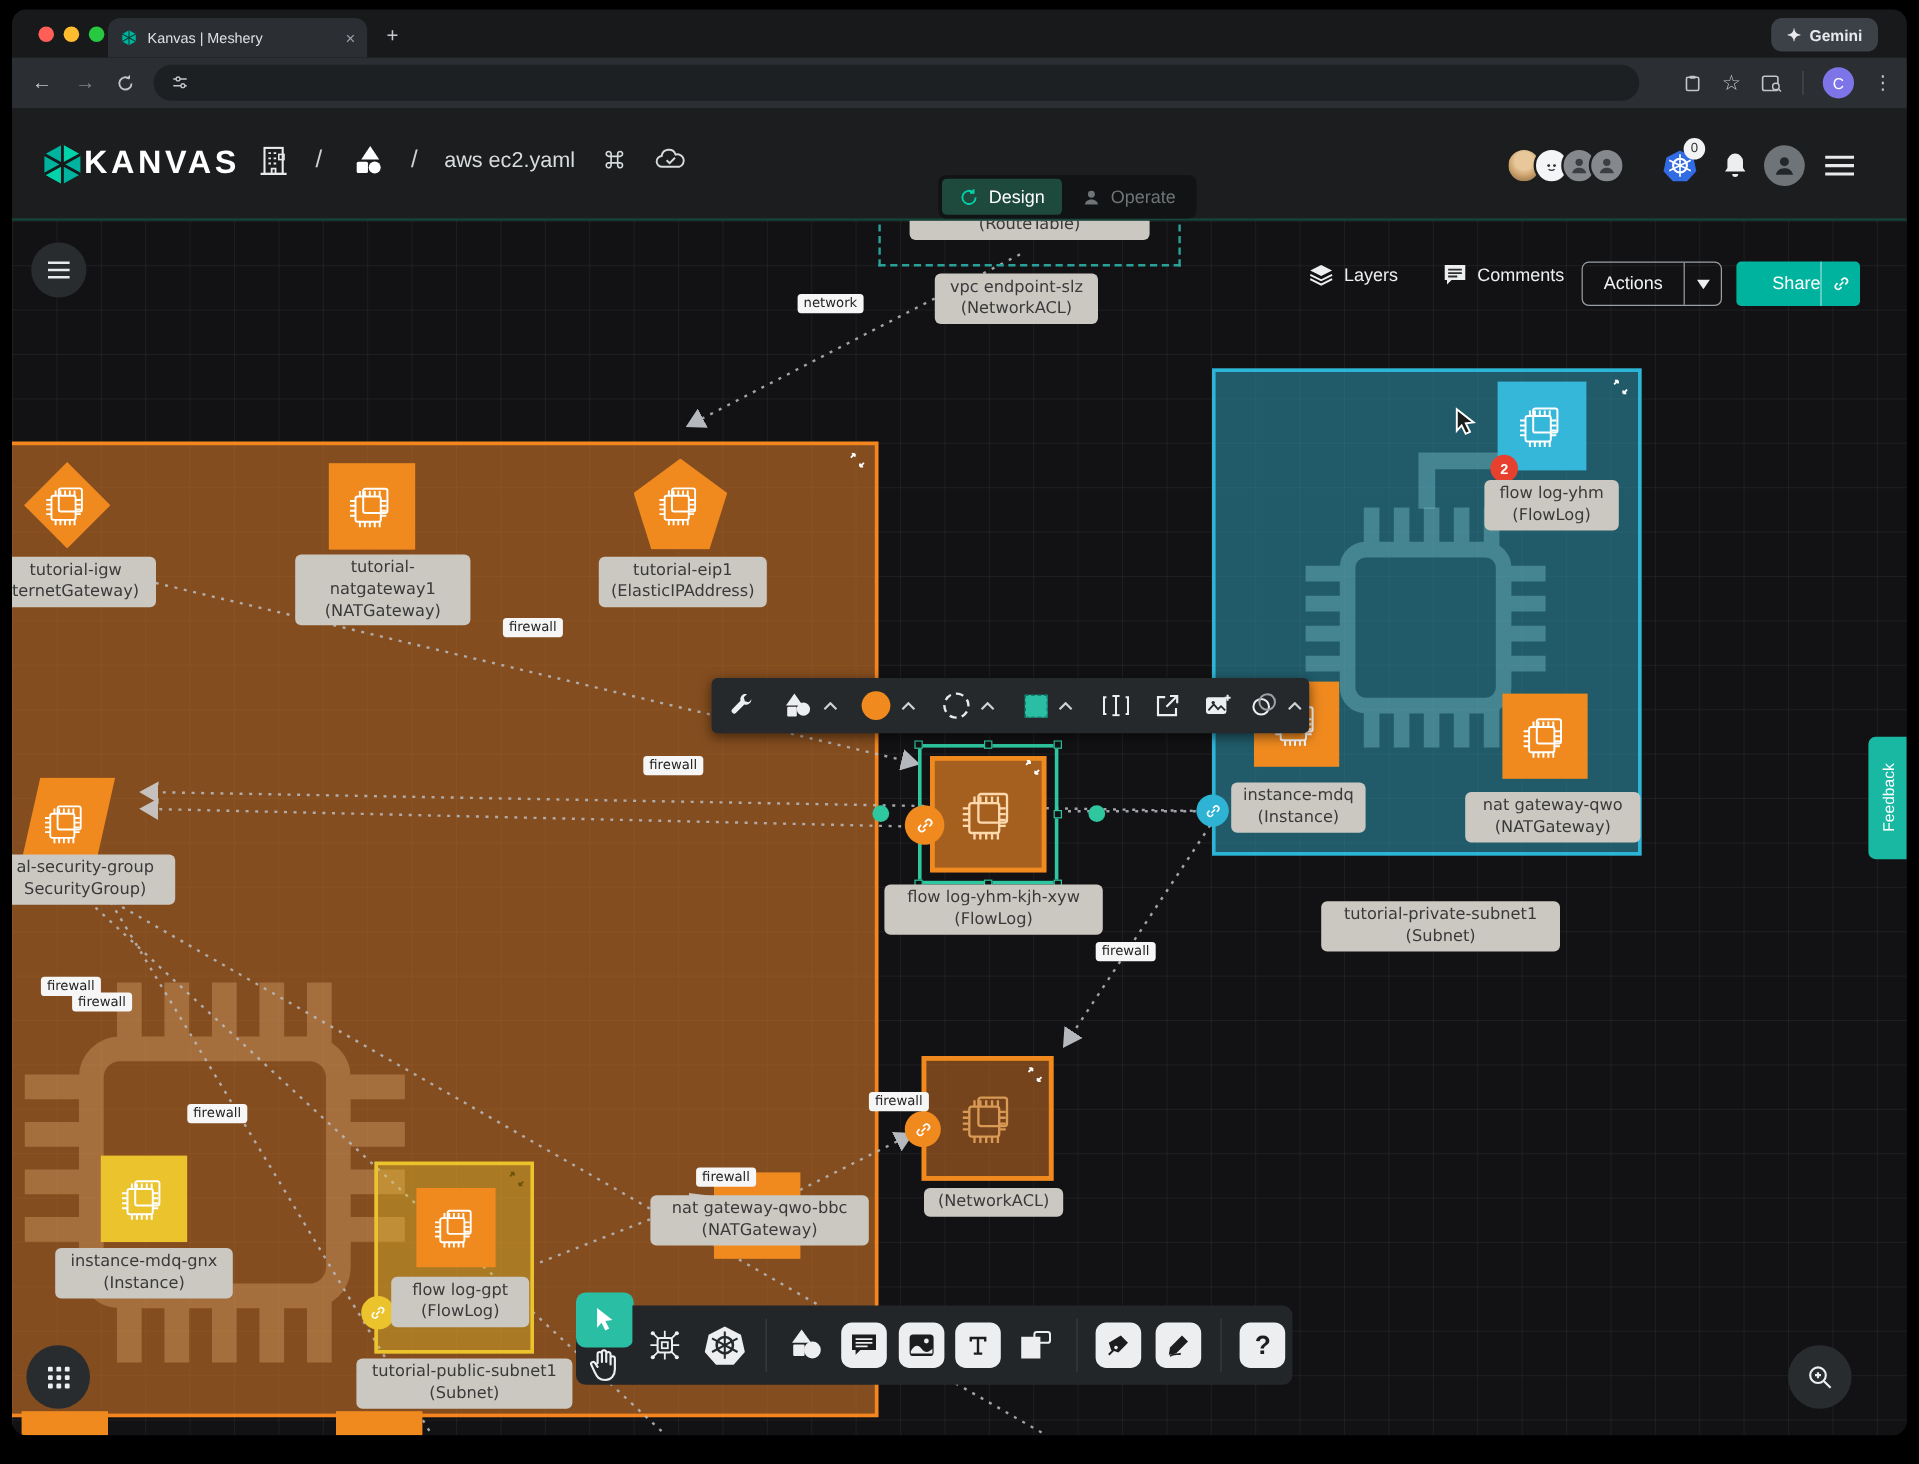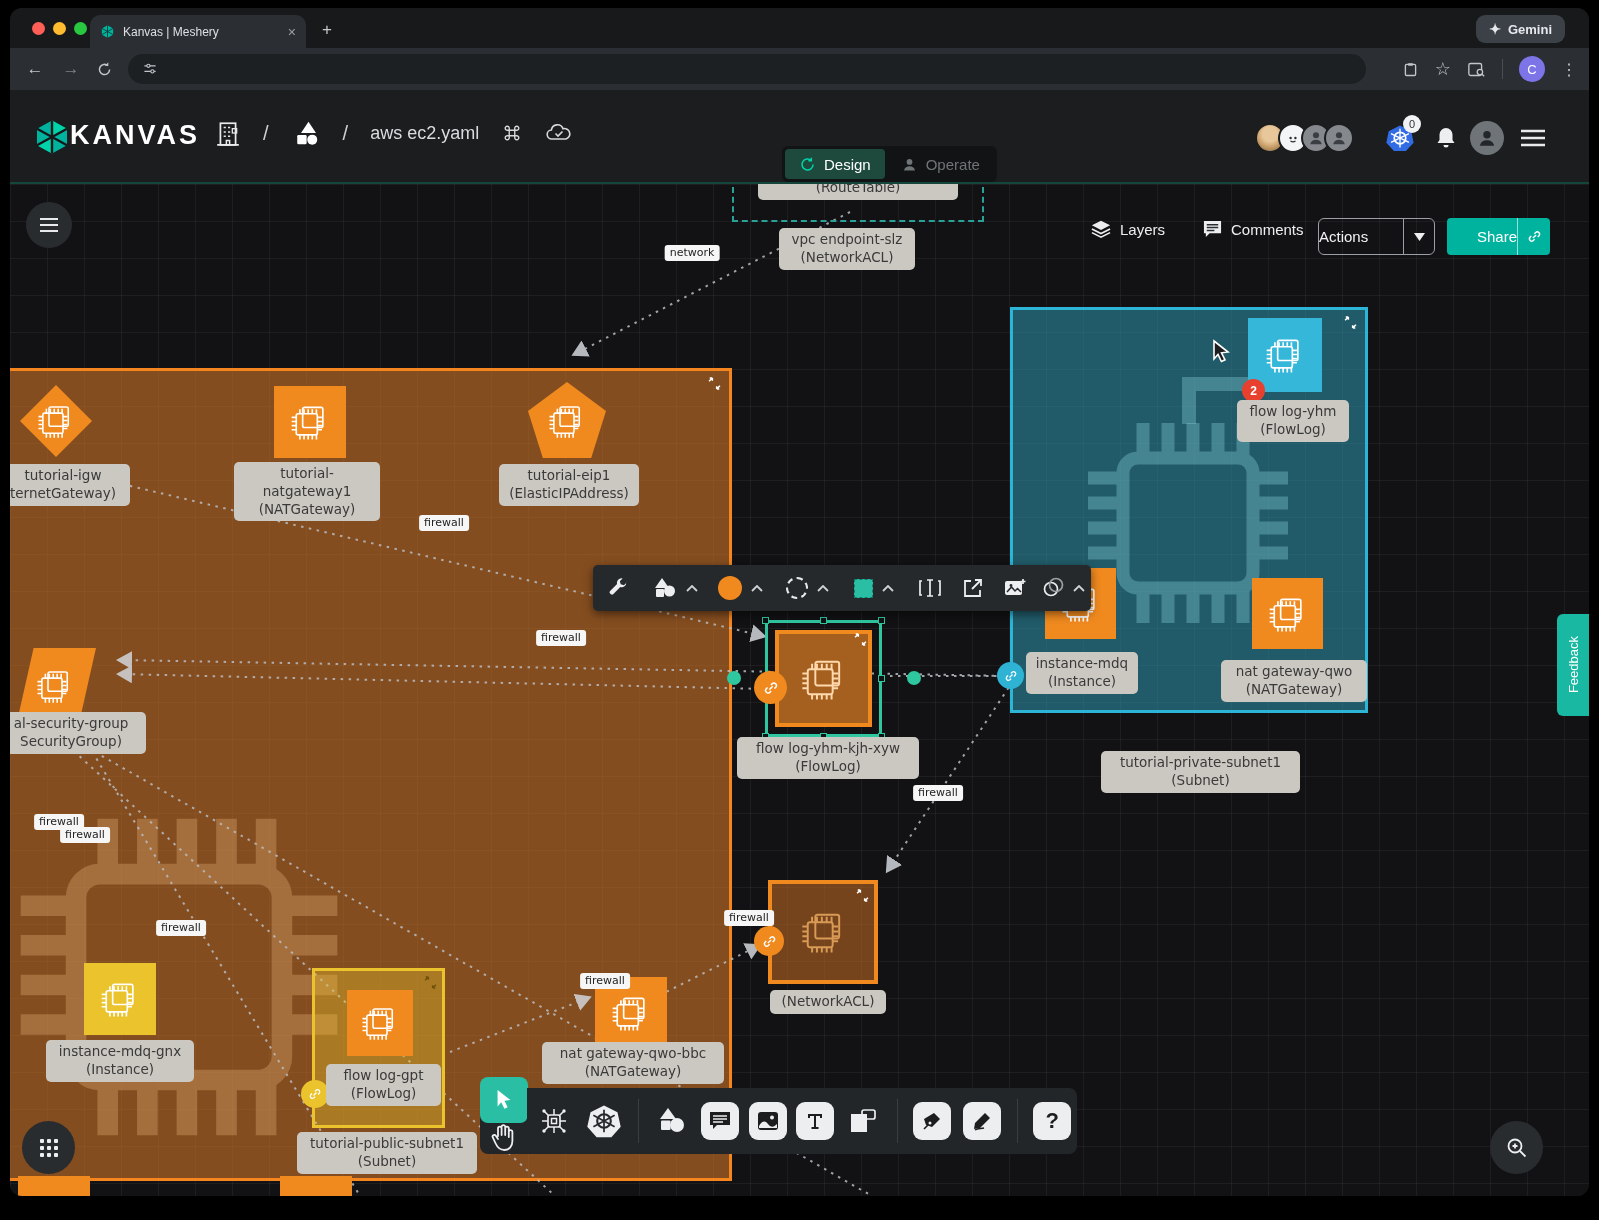--- a/index.html
+++ b/index.html
@@ -325,21 +325,21 @@
       <span>Layers</span>
     </div>
     <div class="cbar" style="left:1192px">
       <svg class="icon" width="21" height="20" viewBox="0 0 22 21">
         <path d="M2 2h18v13H8l-4 4v-4H2Z" fill="#eceef0"></path>
         <path d="M5 6h12M5 9h12M5 12h8" stroke="#2a2d30" stroke-width="1.6"></path>
       </svg>
       <span>Comments</span>
     </div>
     <div class="actionsbtn">
-      <span style="flex:1;">Actions</span>
+      <span style="flex:1;text-align:center">Actions</span>
       <div style="width:1px;height:100%;background:#9aa0a5"></div>
       <div style="width:30px;text-align:center">
         <svg class="icon" width="11" height="8" viewBox="0 0 11 8" style="margin:0 auto">
             <path d="M0 0h11L5.5 8z" fill="#eceef0"></path>
           </svg>
       </div>
     </div>
     <div class="sharebtn">
       <span style="flex:1;text-align:right">Share</span>
       <div style="width:1px;height:100%;background:rgba(255,255,255,.6)"></div>
@@ -364,21 +364,21 @@
     </div>
     <div class="nlabel" style="left:-14px;top:280px;width:134px">
       <span>tutorial-igw</span><br><span>ternetGateway)</span>
     </div>
 
     <div class="node sq" style="left:264px;top:202px;width:72px;height:72px">
       <svg class="icon chipuse" width="44" height="44" viewBox="0 0 48 48">
           <use href="#chip"></use>
         </svg>
     </div>
-    <div class="nlabel" style="left:224px;top:278px;width:146px">
+    <div class="nlabel" style="left:236px;top:278px;width:146px">
       <span>tutorial-natgateway1</span><br><span>(NATGateway)</span>
     </div>
 
     <div class="node" style="left:518px;top:198px;width:78px;height:76px">
       <div class="abs" style="left:0;top:0;width:78px;height:76px;background:#f08a1f;clip-path:polygon(50% 0,100% 38%,81% 100%,19% 100%,0 38%)"></div>
       <svg class="icon abs chipuse" style="left:18px;top:18px" width="42" height="42" viewBox="0 0 48 48">
           <use href="#chip"></use>
         </svg>
     </div>
     <div class="nlabel" style="left:489px;top:280px;width:140px">
@@ -425,21 +425,21 @@
 
     <div class="nlabel" style="left:287px;top:948px;width:180px">
       <span>tutorial-public-subnet1</span><br><span>(Subnet)</span>
     </div>
 
     <div class="node sq" style="left:585px;top:793px;width:72px;height:72px">
       <svg class="icon chipuse" width="44" height="44" viewBox="0 0 48 48">
           <use href="#chip"></use>
         </svg>
     </div>
-    <div class="nlabel" style="left:532px;top:858px;width:182px">
+    <div class="nlabel" style="left:532px;top:812px;width:182px">
       <span>nat gateway-qwo-bbc</span><br><span>(NATGateway)</span>
     </div>
 
     <div class="node sq" style="left:8px;top:992px;width:72px;height:72px">
       <svg class="icon chipuse" width="44" height="44" viewBox="0 0 48 48">
           <use href="#chip"></use>
         </svg>
     </div>
     <div class="node sq" style="left:270px;top:992px;width:72px;height:72px">
       <svg class="icon chipuse" width="44" height="44" viewBox="0 0 48 48">

